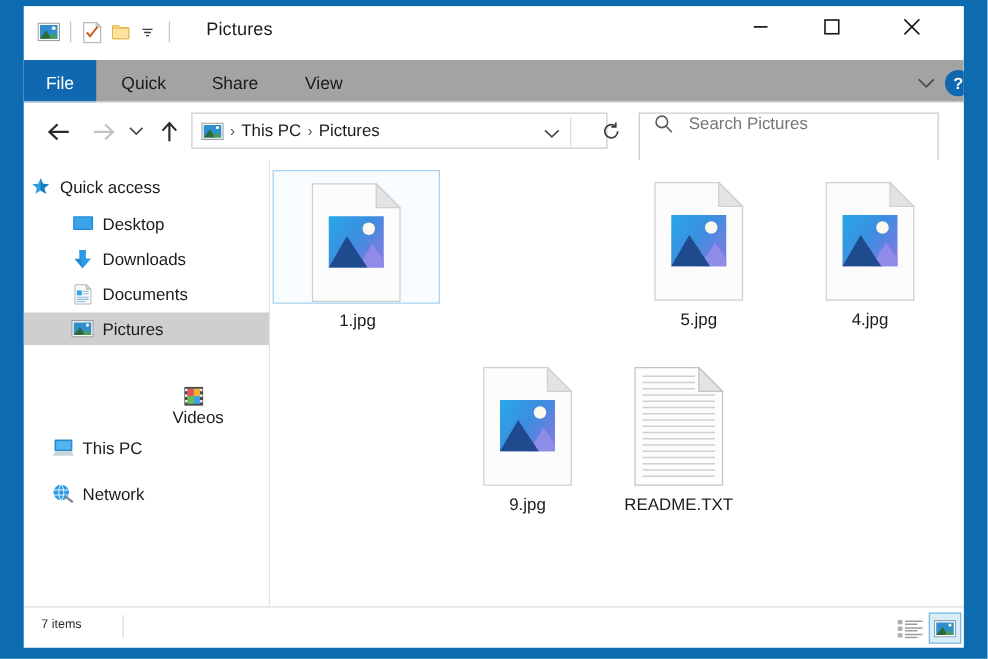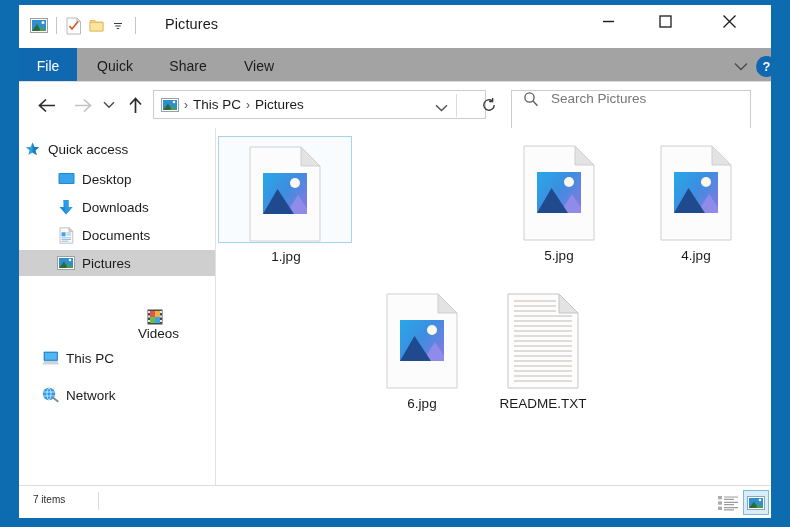--- a/index.html
+++ b/index.html
@@ -413,21 +413,21 @@
       <div class="thumb">
         <svg width="78" height="98" viewBox="0 0 78 98">
           <path d="M4 2 H55 L74 21 V96 H4 Z" fill="#fcfcfc" stroke="#cfcfcf" stroke-width="1"></path>
           <path d="M55 2 L74 21 H55 Z" fill="#e3e3e3" stroke="#cfcfcf" stroke-width="1"></path>
           <rect x="17" y="28" width="44" height="41" fill="url(#sky1)"></rect>
           <circle cx="49" cy="38" r="5" fill="#fbf8ee"></circle>
           <path d="M40 69 L52 50 L61 63.5 L61 69 Z" fill="#8e8ce8"></path>
           <path d="M17 69 L31.5 44 L48 69 Z" fill="#1f4a8e"></path>
         </svg>
       </div>
-      <div class="fname">6.jpg</div>
+      <div class="fname">9.jpg</div>
     </div>
 
     <div class="tile" style="left:260px;top:156px;">
       <div class="thumb">
         <svg width="78" height="98" viewBox="0 0 78 98">
           <path d="M4 2 H55 L74 21 V96 H4 Z" fill="#fdfdfd" stroke="#c4c4c4" stroke-width="1"></path>
           <path d="M55 2 L74 21 H55 Z" fill="#e3e3e3" stroke="#c4c4c4" stroke-width="1"></path>
           <g stroke="#d3cfcd" stroke-width="1.3">
             <path d="M10 9 H52"></path>
               <path d="M10 14 H52"></path>

